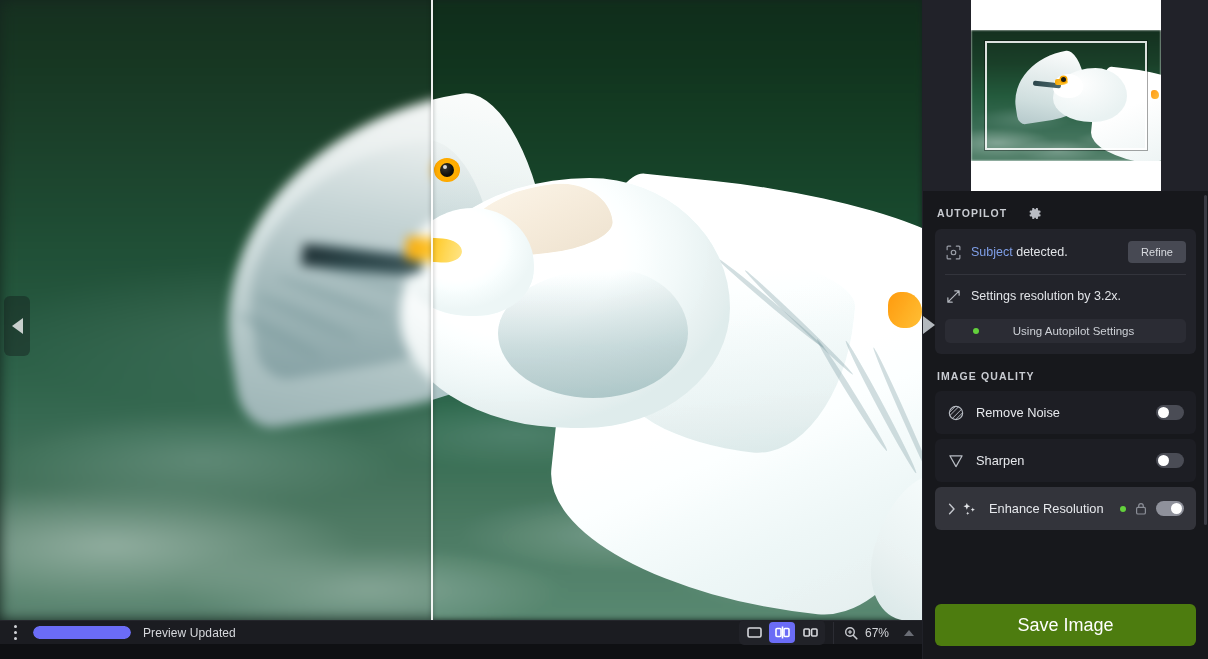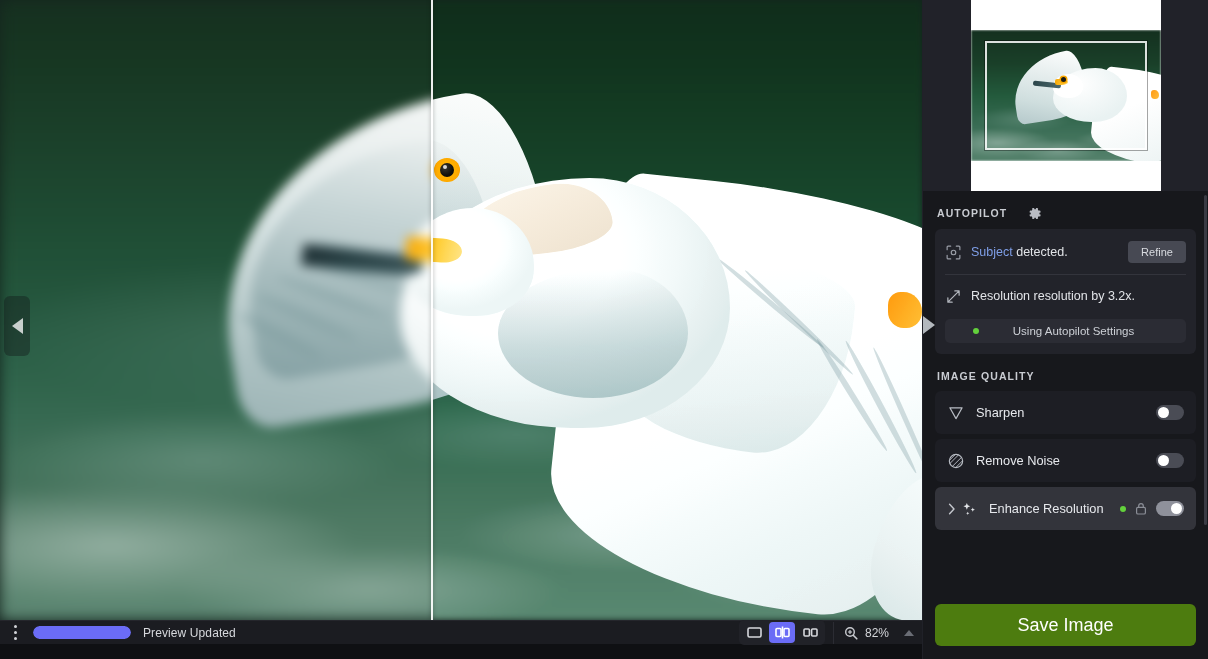--- a/index.html
+++ b/index.html
@@ -499,21 +499,21 @@
           </div>
         </div>
 
         <div class="zoomgroup">
           <svg width="14" height="14" viewBox="0 0 14 14">
             <circle cx="6" cy="6" r="4.3" fill="none" stroke="#c9cbd0" stroke-width="1.4"></circle>
             <line x1="9.2" y1="9.2" x2="12.8" y2="12.8" stroke="#c9cbd0" stroke-width="1.6" stroke-linecap="round"></line>
             <line x1="4.1" y1="6" x2="7.9" y2="6" stroke="#c9cbd0" stroke-width="1.2"></line>
             <line x1="6" y1="4.1" x2="6" y2="7.9" stroke="#c9cbd0" stroke-width="1.2"></line>
           </svg>
-          <span class="zoom-value">82%</span>
+          <span class="zoom-value">67%</span>
           <span class="caret-up"></span>
         </div>
       </div>
     </div>
   </div>
 
   <div class="rightpanel">
 
     <div class="panel-arrow-right">
       <span class="tri-r"></span>
@@ -564,46 +564,32 @@
         </div>
 
         <div class="ap-divider"></div>
 
         <div class="ap-row">
           <span class="ap-icon">
             <svg width="15" height="15" viewBox="0 0 16 16">
               <path d="M14 2L2 14M14 2H9.4M14 2v4.6M2 14h4.6M2 14V9.4" fill="none" stroke="#b3b7be" stroke-width="1.3" stroke-linecap="round" stroke-linejoin="round"></path>
             </svg>
           </span>
-          <span class="ap-text">Resolution resolution by 3.2x.</span>
+          <span class="ap-text">Settings resolution by 3.2x.</span>
         </div>
 
 
         <div class="ap-settings">
           <span class="dot-green"></span>
           <span>Using Autopilot Settings</span>
         </div>
       </div>
 
       <div class="section-head">
         <span class="section-title">IMAGE QUALITY</span>
-      </div>
-
-      <div class="iq-row">
-        <span class="iq-icon">
-          <svg width="18" height="18" viewBox="0 0 20 20">
-            <path d="M3.2 4.2h13.6L10 16.2z" fill="none" stroke="#b8bcc3" stroke-width="1.35" stroke-linejoin="round"></path>
-          </svg>
-        </span>
-        <span class="iq-label">Sharpen</span>
-        <span class="iq-right">
-          <span class="toggle">
-              <span class="knob"></span>
-            </span>
-        </span>
       </div>
 
       <div class="iq-row">
         <span class="iq-icon">
           <svg width="18" height="18" viewBox="0 0 20 20">
             <defs>
                 <clipPath id="cpN">
                   <circle cx="10" cy="10" r="7.4"></circle>
                 </clipPath>
               </defs>
@@ -619,20 +605,34 @@
           </svg>
         </span>
         <span class="iq-label">Remove Noise</span>
         <span class="iq-right">
           <span class="toggle">
               <span class="knob"></span>
             </span>
         </span>
       </div>
 
+      <div class="iq-row">
+        <span class="iq-icon">
+          <svg width="18" height="18" viewBox="0 0 20 20">
+            <path d="M3.2 4.2h13.6L10 16.2z" fill="none" stroke="#b8bcc3" stroke-width="1.35" stroke-linejoin="round"></path>
+          </svg>
+        </span>
+        <span class="iq-label">Sharpen</span>
+        <span class="iq-right">
+          <span class="toggle">
+              <span class="knob"></span>
+            </span>
+        </span>
+      </div>
+
 
       <div class="iq-row selected">
         <span class="iq-chevron">
           <svg width="8" height="12" viewBox="0 0 8 12">
             <path d="M1.6 1.2L6 6l-4.4 4.8" fill="none" stroke="#c4c7cd" stroke-width="1.4" stroke-linecap="round" stroke-linejoin="round"></path>
           </svg>
         </span>
         <span class="iq-icon">
           <svg width="18" height="18" viewBox="0 0 20 20">
             <path d="M7.6 3.2l1.05 2.75L11.4 7l-2.75 1.05L7.6 10.8 6.55 8.05 3.8 7l2.75-1.05z" fill="#e3e5e9"></path>

